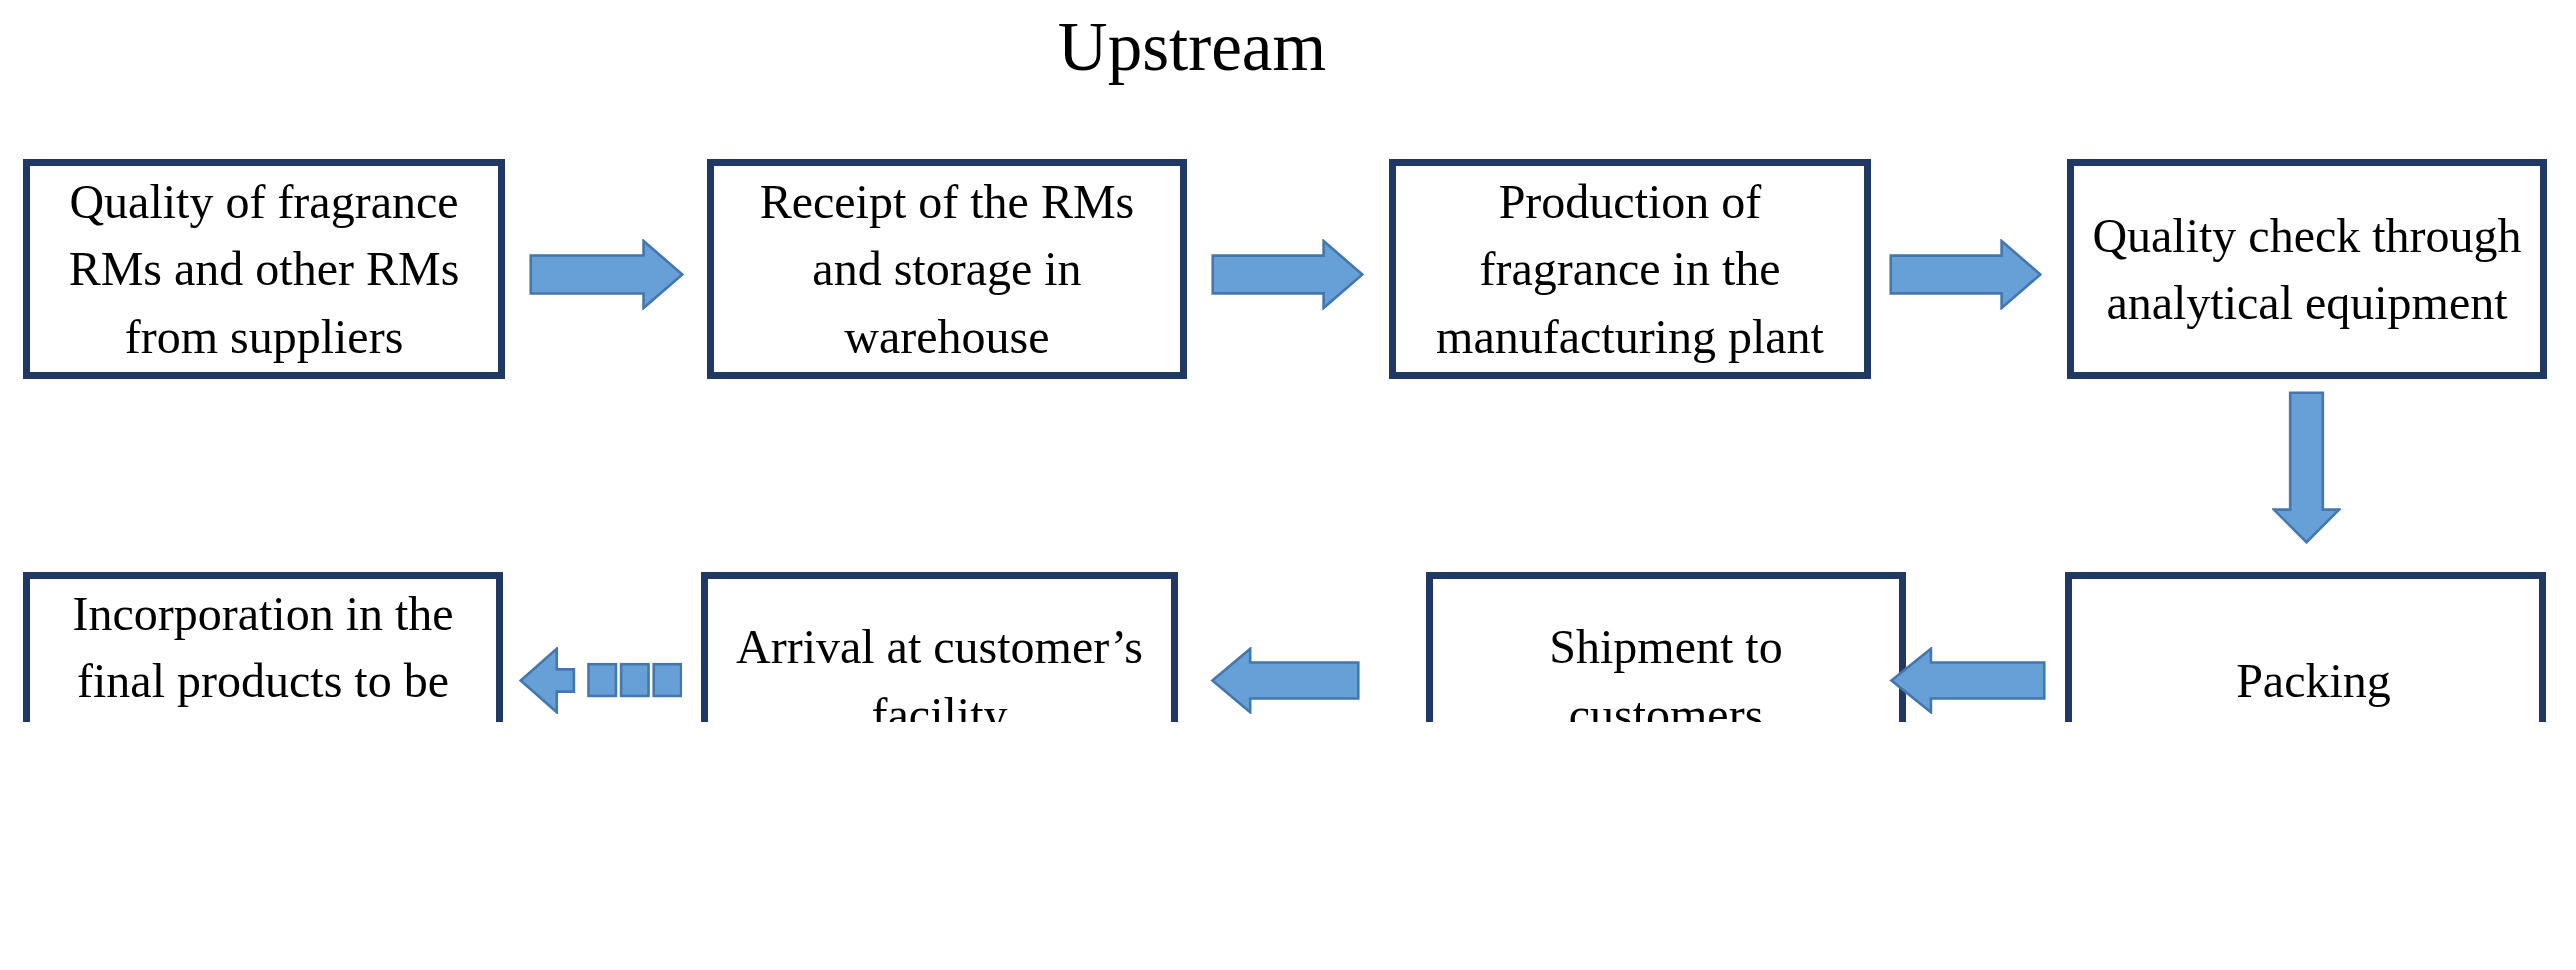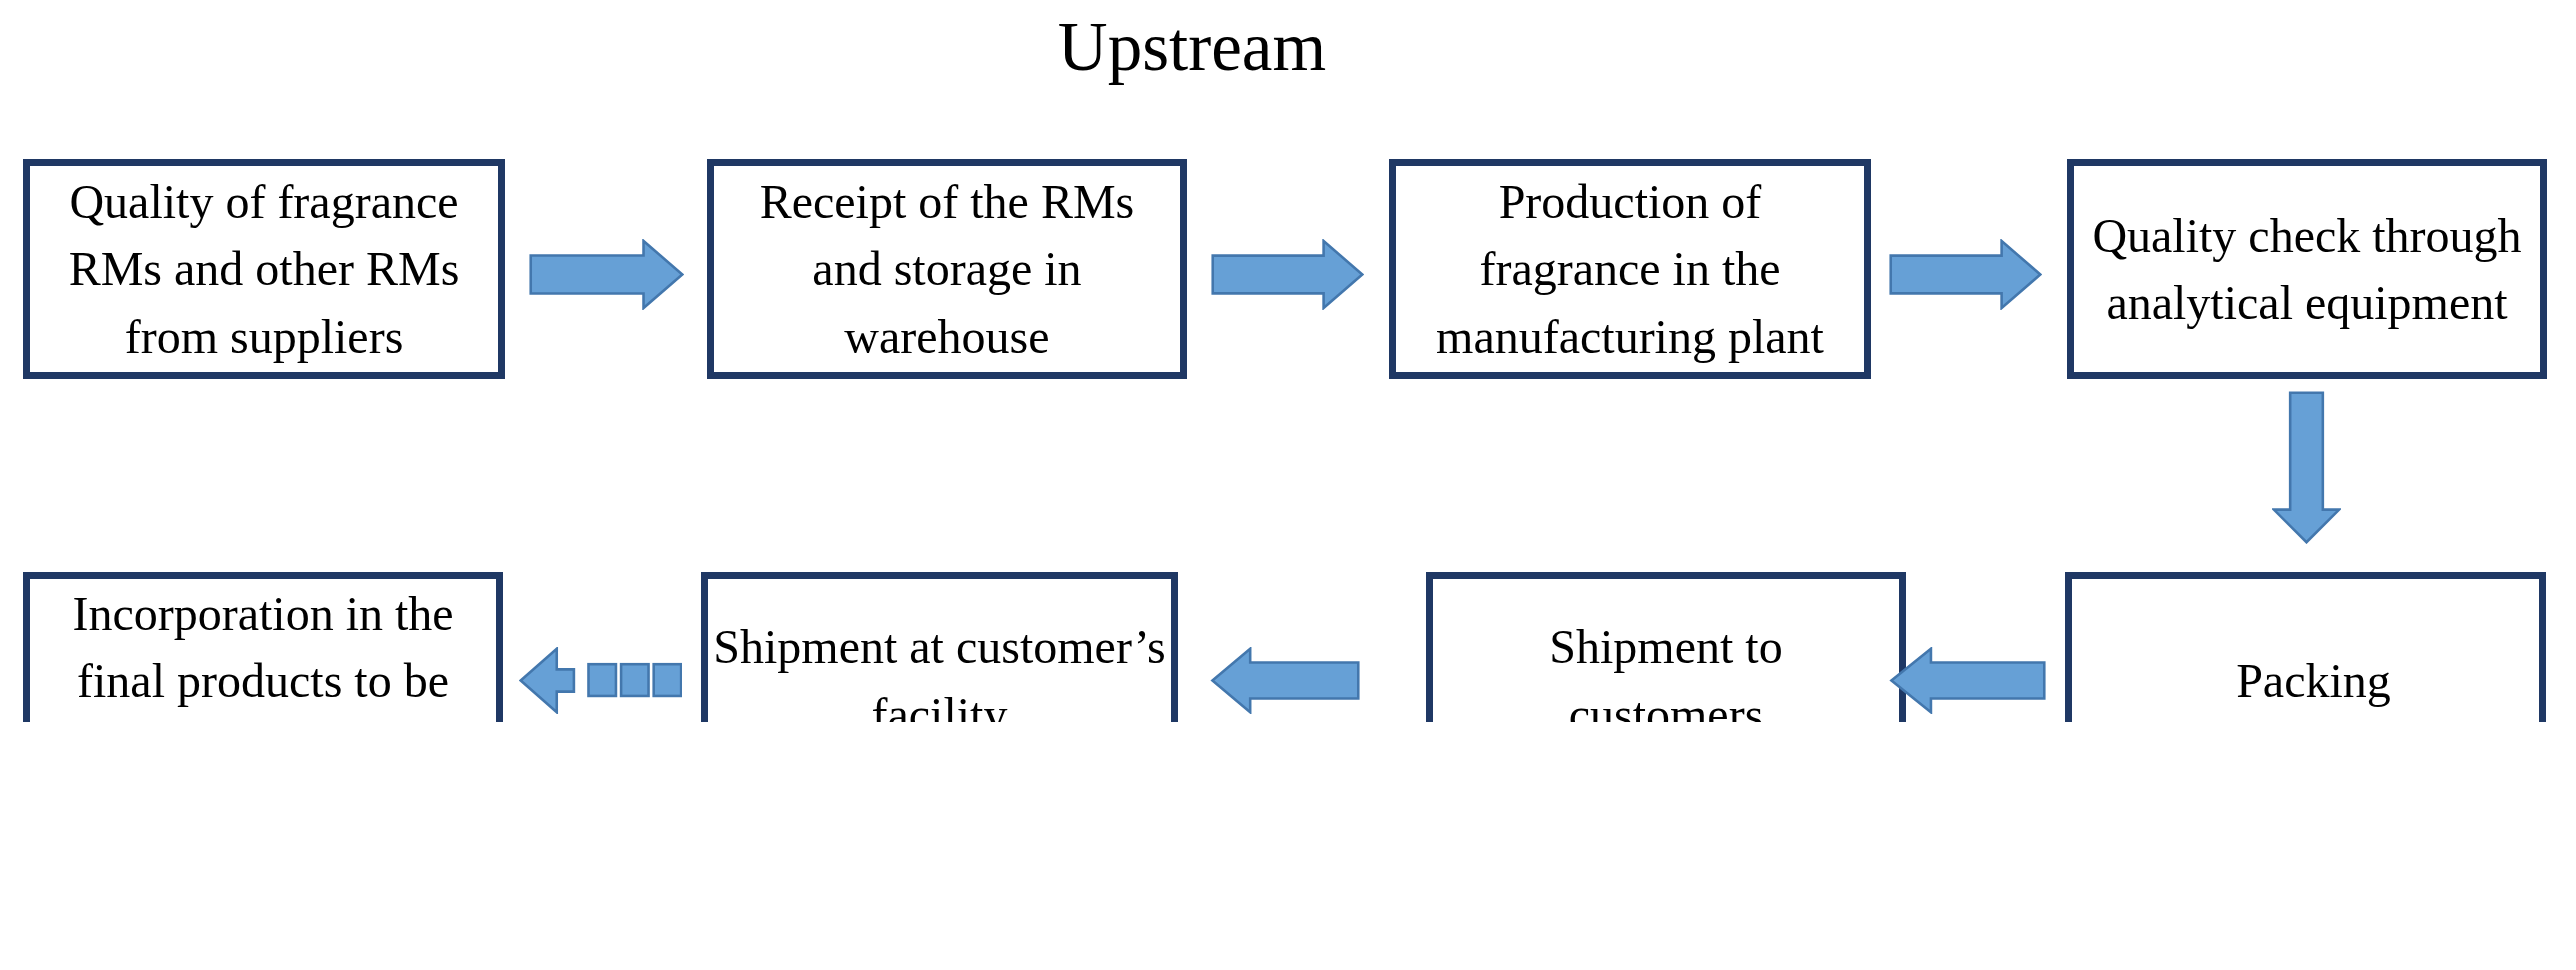--- a/index.html
+++ b/index.html
@@ -99,21 +99,21 @@
   </div>
 
   <div class="node node-packing">
     <span class="node-label">Packing</span>
   </div>
   <div class="node node-shipment">
     <span class="node-label">Shipment to
 customers</span>
   </div>
   <div class="node node-arrival">
-    <span class="node-label">Shipment at customer’s
+    <span class="node-label">Arrival at customer’s
 facility</span>
   </div>
   <div class="node node-incorporation">
     <span class="node-label">Incorporation in the
 final products to be
 sold in the markets</span>
   </div>
 
   <svg class="arrow arrow-1" width="155" height="71" viewBox="0 0 180 82">
     <polygon class="arrow-shape" points="2,19 133,19 133,2 178,41 133,80 133,63 2,63"></polygon>

